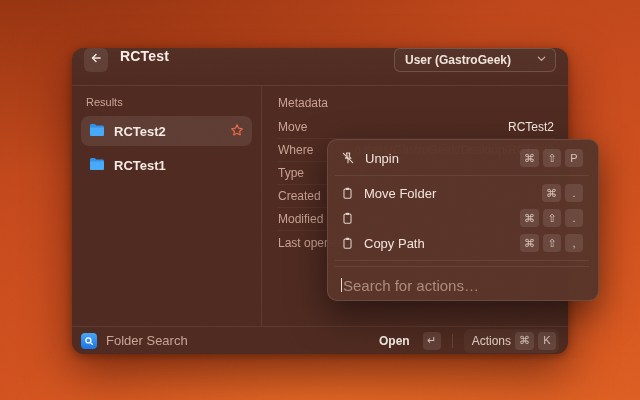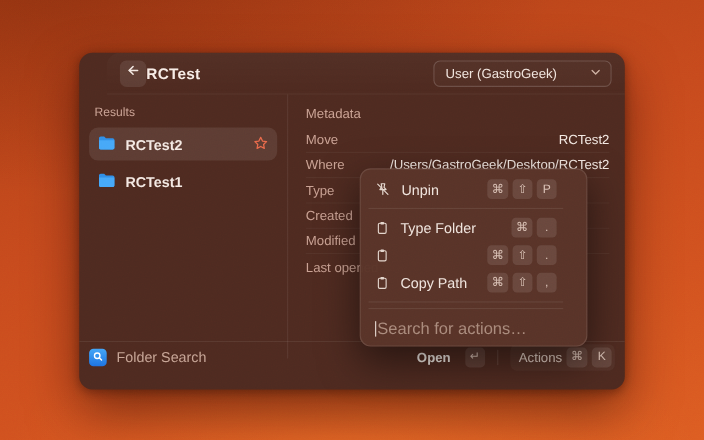--- a/index.html
+++ b/index.html
@@ -18,38 +18,38 @@
   .window {
     position:absolute; left:72px; top:48px; width:496px; height:306px;
     background:#4e2a20;
     border-radius:12px;
     box-shadow:0 20px 45px rgba(35,5,0,.5), 0 2px 10px rgba(0,0,0,.35);
     color:#f2e7e1;
   }
   
   .hdr {
     position:absolute; top:0; left:0; right:0; height:38px;
-    display:flex; align-items:center; padding:0 12px;
+    display:flex; align-items:flex-start; gap:12px; padding:0 12px;
     border-bottom:1px solid rgba(255,255,255,.07);
     background:linear-gradient(180deg, rgba(255,255,255,.025), rgba(255,255,255,0));
     border-radius:12px 12px 0 0;
-    margin-left:25px;
   }
   .back-btn {
     width:24px; height:24px; border-radius:6px; flex:0 0 auto;
     background:rgba(255,255,255,.09);
     display:flex; align-items:center; justify-content:center; cursor:pointer;
   }
   .title { font-size:14px; font-weight:700; color:#f7ece6; letter-spacing:.2px; }
   .dropdown {
     margin-left:auto; width:162px; height:24px; border-radius:6px;
     border:1px solid rgba(255,255,255,.16);
     display:flex; align-items:center; justify-content:space-between;
     padding:0 8px 0 10px; font-size:12px; color:#f0e4dd; cursor:pointer;
     background:rgba(255,255,255,.02);
+    font-weight:bold;
   }
   
   .body { position:absolute; top:38px; bottom:28px; left:0; right:0; display:flex; }
   .results {
     width:190px; border-right:1px solid rgba(255,255,255,.07);
     padding:8px 9px 0 9px;
   }
   .section-label { font-size:11px; color:#c9a193; margin:2px 0 8px 5px; }
   .list-item {
     height:30px; border-radius:8px; display:flex; align-items:center; gap:9px;
@@ -63,21 +63,21 @@
   .meta-row {
     height:23px; display:flex; align-items:center; justify-content:space-between;
     font-size:12px; border-bottom:1px solid rgba(255,255,255,.045);
   }
   .meta-row:last-child { border-bottom:none; }
   .meta-row .lbl { color:#c9a193; }
   .meta-row .val { color:#f4e9e3; white-space:nowrap; }
 
   
   .footer {
-    position:absolute; left:0; right:0; bottom:16px; height:28px;
+    position:absolute; left:0; right:0; bottom:0; height:28px;
     border-top:1px solid rgba(255,255,255,.07);
     display:flex; align-items:center; gap:9px; padding:0 9px;
     border-radius:0 0 12px 12px;
   }
   .app-icon {
     width:16px; height:16px; border-radius:4px; flex:0 0 auto;
     background:linear-gradient(180deg,#44a5f7,#1d72e2);
     display:flex; align-items:center; justify-content:center;
   }
   .footer input {
@@ -94,24 +94,24 @@
   }
   .vdiv { width:1px; height:14px; background:rgba(255,255,255,.12); margin:0 2px; }
   .actions-group {
     display:flex; align-items:center; border-radius:6px; padding:3px 3px 3px 8px;
     background:rgba(255,255,255,.04); cursor:pointer;
   }
   .actions-lbl { font-size:12px; color:#e3cfc4; }
 
   
   .menu {
-    position:absolute; left:255px; top:105px; width:207px;
+    position:absolute; left:255px; top:91px; width:272px;
     background:rgba(88,52,41,.985);
     border:1px solid rgba(255,255,255,.10);
-    border-radius:10px; padding:6px 20px 0 6px; z-index:20;
+    border-radius:10px; padding:6px 8px 0 6px; z-index:20;
     box-shadow:0 14px 36px rgba(0,0,0,.5);
   }
   .menu-item {
     height:24px; border-radius:6px; display:flex; align-items:center; gap:10px;
     padding:0 7px; font-size:13px; color:#f0e4dd; cursor:pointer;
   }
   .menu-item + .menu-item { margin-top:1px; }
   .menu-item .m-icon { display:flex; color:#e3d5cc; }
   .menu-item .keys { margin-left:auto; display:flex; }
   .menu-item.selected { background:rgba(255,255,255,.11); }
@@ -227,21 +227,21 @@
           </span>
         </div>
         <div class="menu-sep"></div>
         <div class="menu-item">
           <span class="icn m-icon">
             <svg width="13" height="14" viewBox="0 0 24 24" fill="none" stroke="currentColor" stroke-width="1.9" stroke-linejoin="round">
               <rect x="5.5" y="4.5" width="13" height="17" rx="2.2"></rect>
               <rect x="9" y="2.5" width="6" height="4" rx="1.2" fill="currentColor" stroke="none"></rect>
             </svg>
           </span>
-          <span>Type Folder</span>
+          <span>Move Folder</span>
           <span class="keys">
             <span class="kcap">⌘</span>
             <span class="kcap">.</span>
           </span>
         </div>
         <div class="menu-item">
           <span class="icn m-icon">
             <svg width="13" height="14" viewBox="0 0 24 24" fill="none" stroke="currentColor" stroke-width="1.9" stroke-linejoin="round">
               <rect x="5.5" y="4.5" width="13" height="17" rx="2.2"></rect>
               <rect x="9" y="2.5" width="6" height="4" rx="1.2" fill="currentColor" stroke="none"></rect>

